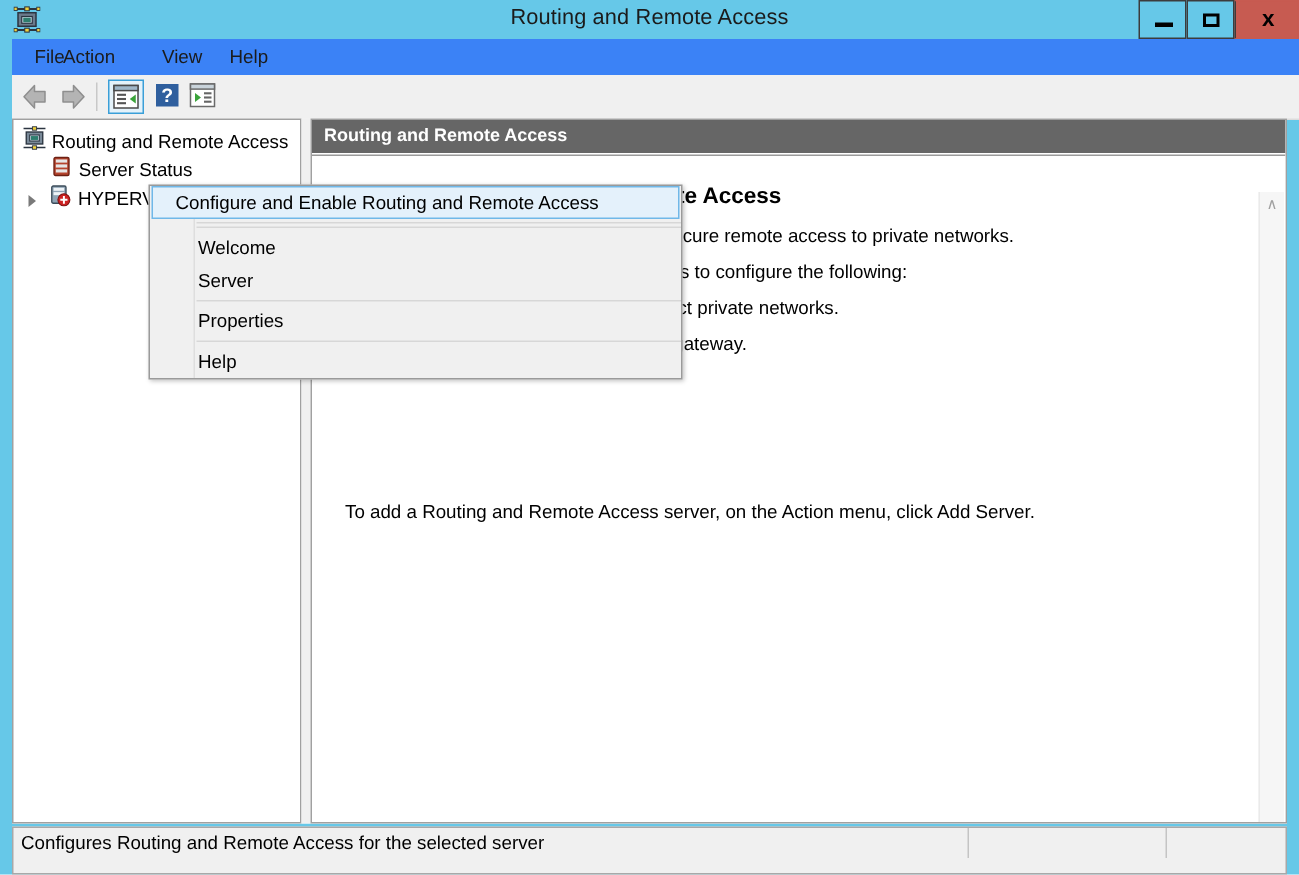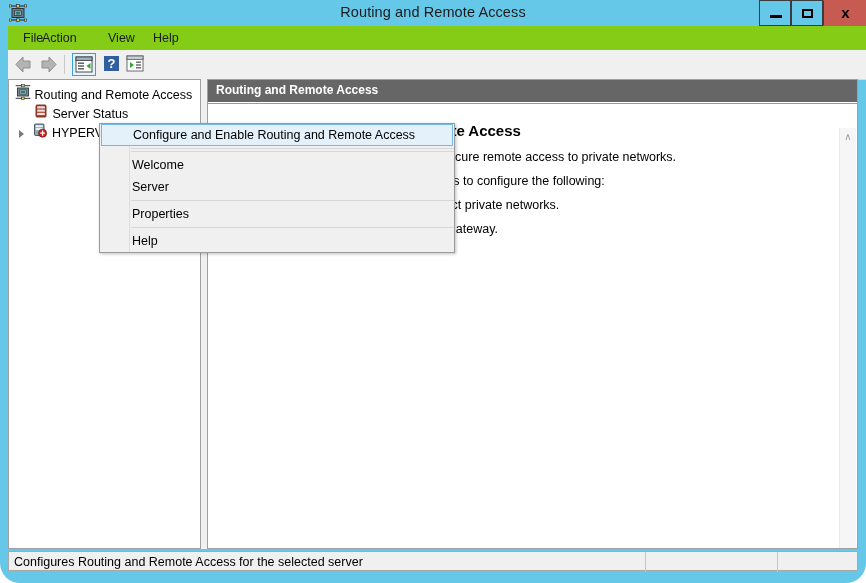--- a/index.html
+++ b/index.html
@@ -17,21 +17,20 @@
   }
 
   
   #window {
     position: absolute;
     left: 0; top: 0;
     width: 866px;
     height: 583px;
     background: #66c8e8;
     box-sizing: border-box;
-    border-radius: 20px;
   }
 
   
   #titlebar {
     position: absolute;
     left: 0; top: 0;
     width: 866px;
     height: 26px;
     background: #66c8e8;
   }
@@ -81,21 +80,21 @@
     color: #000; font-size: 15px; font-weight: bold;
     font-family: "Liberation Sans", sans-serif;
   }
 
   
   #menubar {
     position: absolute;
     left: 8px; top: 26px;
     width: 858px;
     height: 24px;
-    background: #84cc16;
+    background: #3b82f6;
   }
   .menu-item {
     position: absolute;
     top: 3px;
     height: 18px;
     line-height: 18px;
     font-size: 12.5px;
     color: #1b1b1b;
     padding: 0 7px;
     cursor: default;
@@ -260,21 +259,21 @@
     cursor: default;
     font-family: "DejaVu Sans", sans-serif;
   }
   #sb-up { top: 0; }
 
   
   #statusbar {
     position: absolute;
     left: 8px; top: 551px;
     width: 850px;
-    height: 20px;
+    height: 32px;
     background: #f0f0f0;
     border: 1px solid #a8a8a8;
     box-sizing: border-box;
   }
   #status-text {
     position: absolute;
     left: 5px; top: 3px;
     font-size: 12.5px;
     color: #000;
     white-space: nowrap;
@@ -314,21 +313,21 @@
     white-space: nowrap;
     cursor: default;
     box-sizing: border-box;
   }
   .ctx-item.highlight {
     background: #e4f1fb;
     border: 1px solid #70b8e8;
     margin: 0 1px;
     height: 22px;
     line-height: 20px;
-    padding-left: 31px;
+    padding-left: 15px;
   }
   .ctx-item.disabled { color: #9a9a9a; }
   .ctx-sep {
     height: 1px;
     margin: 2px 0 2px 31px;
     background: #d7d7d7;
   }
   .ctx-arrow {
     position: absolute;
     right: 14px; top: 8px;
@@ -471,20 +470,21 @@
       <div id="content-header">
         <span id="content-header-text">Routing and Remote Access</span>
       </div>
 
       <div id="content-inner">
         <div id="welcome-title">Welcome to Routing and Remote Access</div>
         <div class="welcome-line" style="top:46px;">Routing and Remote Access provides secure remote access to private networks.</div>
         <div class="welcome-line" style="top:70px;">You can use Routing and Remote Access to configure the following:</div>
         <div class="welcome-line" style="top:94px;">A virtual private network (VPN) to connect private networks.</div>
         <div class="welcome-line" style="top:118px;">A dial-up remote access server or VPN gateway.</div>
+        <div id="add-server-line">To add a Routing and Remote Access server, on the Action menu, click Add Server.</div>
 
         <div id="content-scroll">
           <div class="sb-arrow" id="sb-up">∧</div>
 
         </div>
       </div>
     </div>
   </div>
 
   <div id="statusbar">

